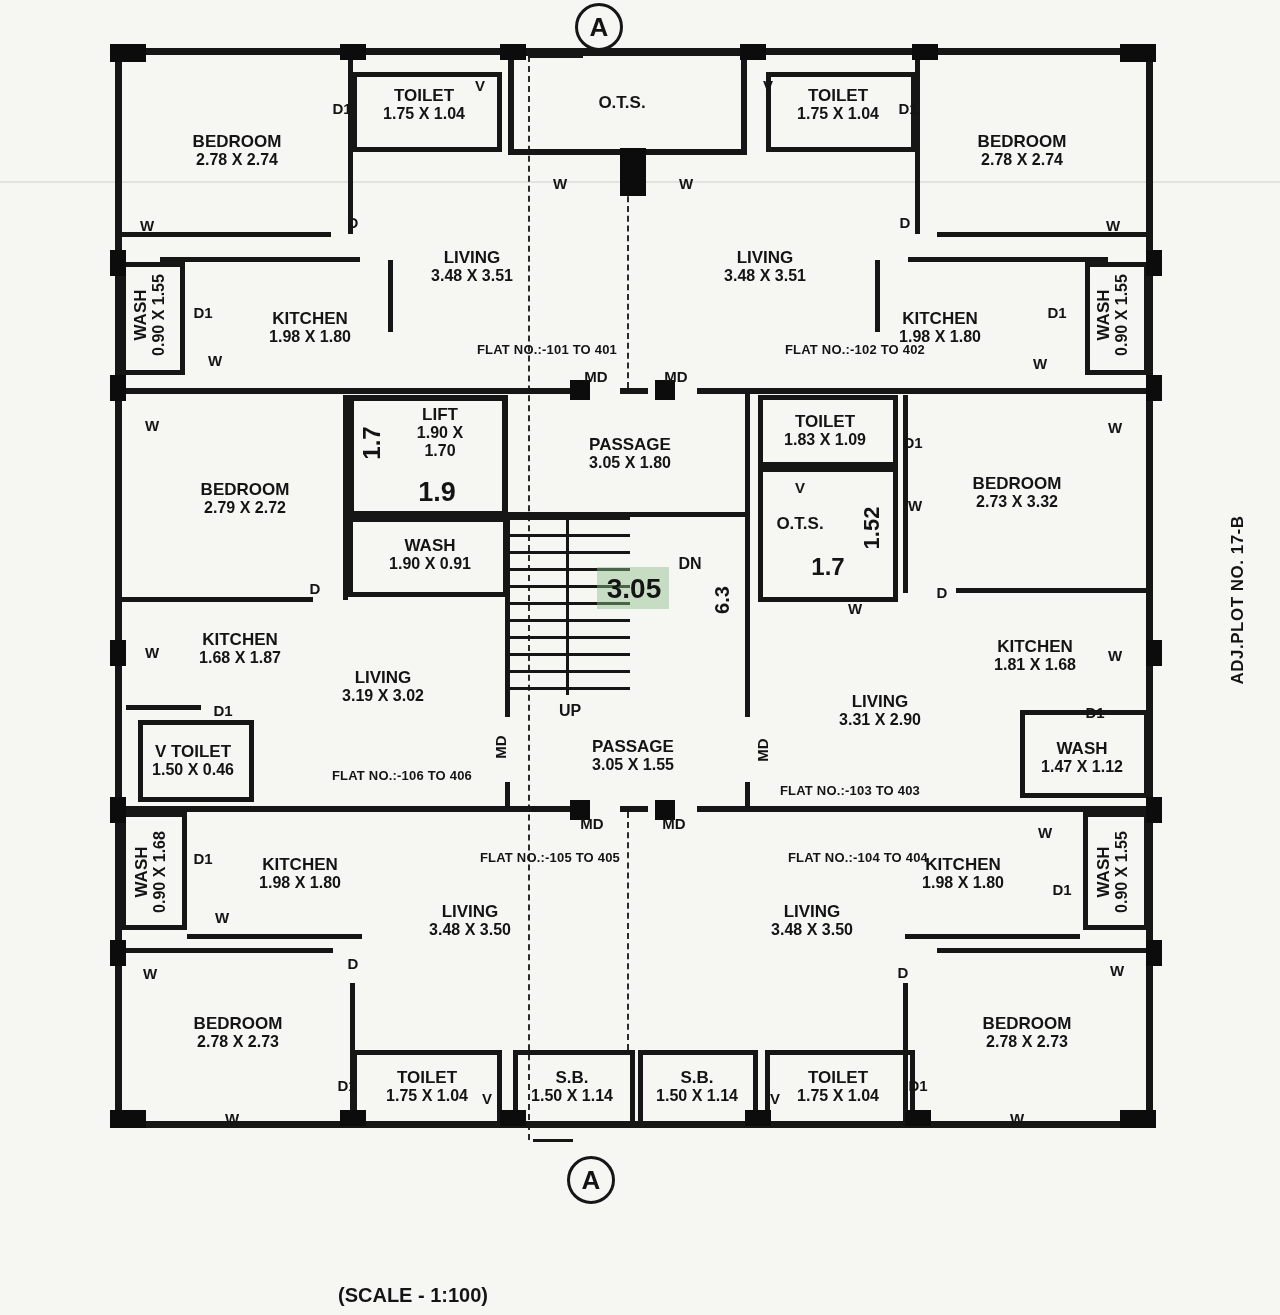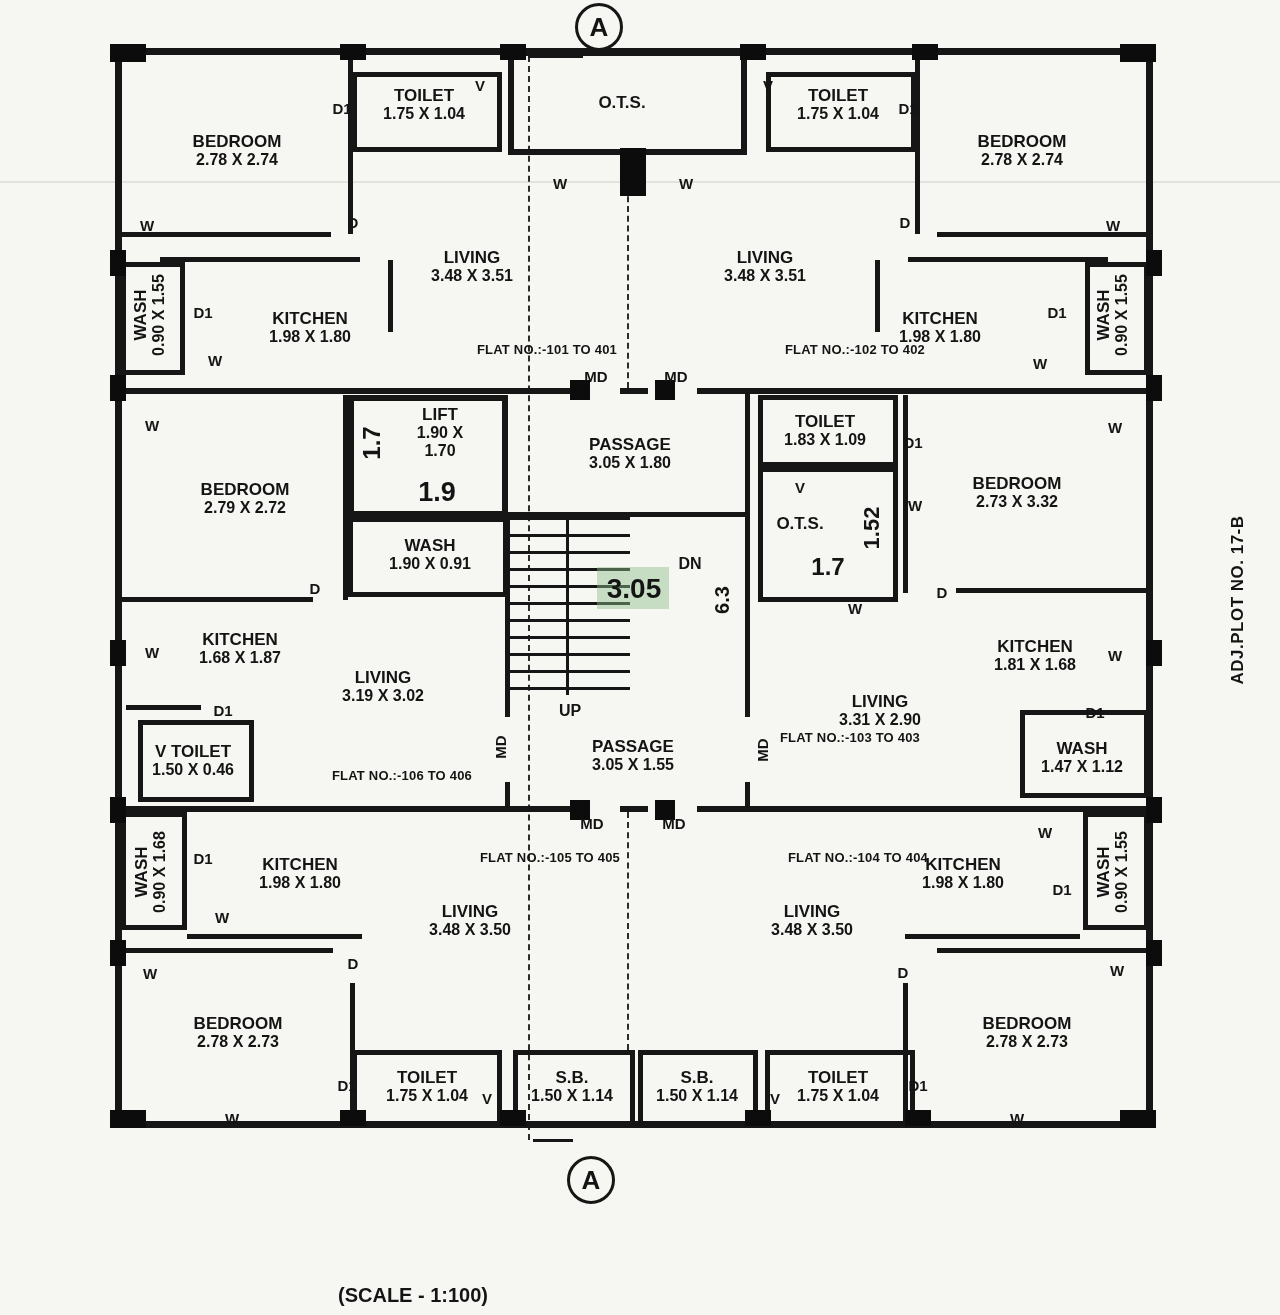--- a/index.html
+++ b/index.html
@@ -309,21 +309,21 @@
       <span class="d">1.75 X 1.04</span>
     </div>
   <div class="room lbl" style="left:1027px;top:1032px">
     <span>BEDROOM</span>
       <span class="d">2.78 X 2.73</span>
     </div>
 
   <div class="flat lbl" style="left:547px;top:349px">FLAT NO.:-101 TO 401</div>
   <div class="flat lbl" style="left:855px;top:349px">FLAT NO.:-102 TO 402</div>
   <div class="flat lbl" style="left:402px;top:775px">FLAT NO.:-106 TO 406</div>
-  <div class="flat lbl" style="left:850px;top:737px">FLAT NO.:-103 TO 403</div>
+  <div class="flat lbl" style="left:850px;top:790px">FLAT NO.:-103 TO 403</div>
   <div class="flat lbl" style="left:550px;top:857px">FLAT NO.:-105 TO 405</div>
   <div class="flat lbl" style="left:858px;top:857px">FLAT NO.:-104 TO 404</div>
 
   <div class="ann lbl" style="left:147px;top:225px">W</div>
   <div class="ann lbl" style="left:1113px;top:225px">W</div>
   <div class="ann lbl" style="left:215px;top:360px">W</div>
   <div class="ann lbl" style="left:1040px;top:363px">W</div>
   <div class="ann lbl" style="left:560px;top:183px">W</div>
   <div class="ann lbl" style="left:686px;top:183px">W</div>
   <div class="ann lbl" style="left:152px;top:425px">W</div>

